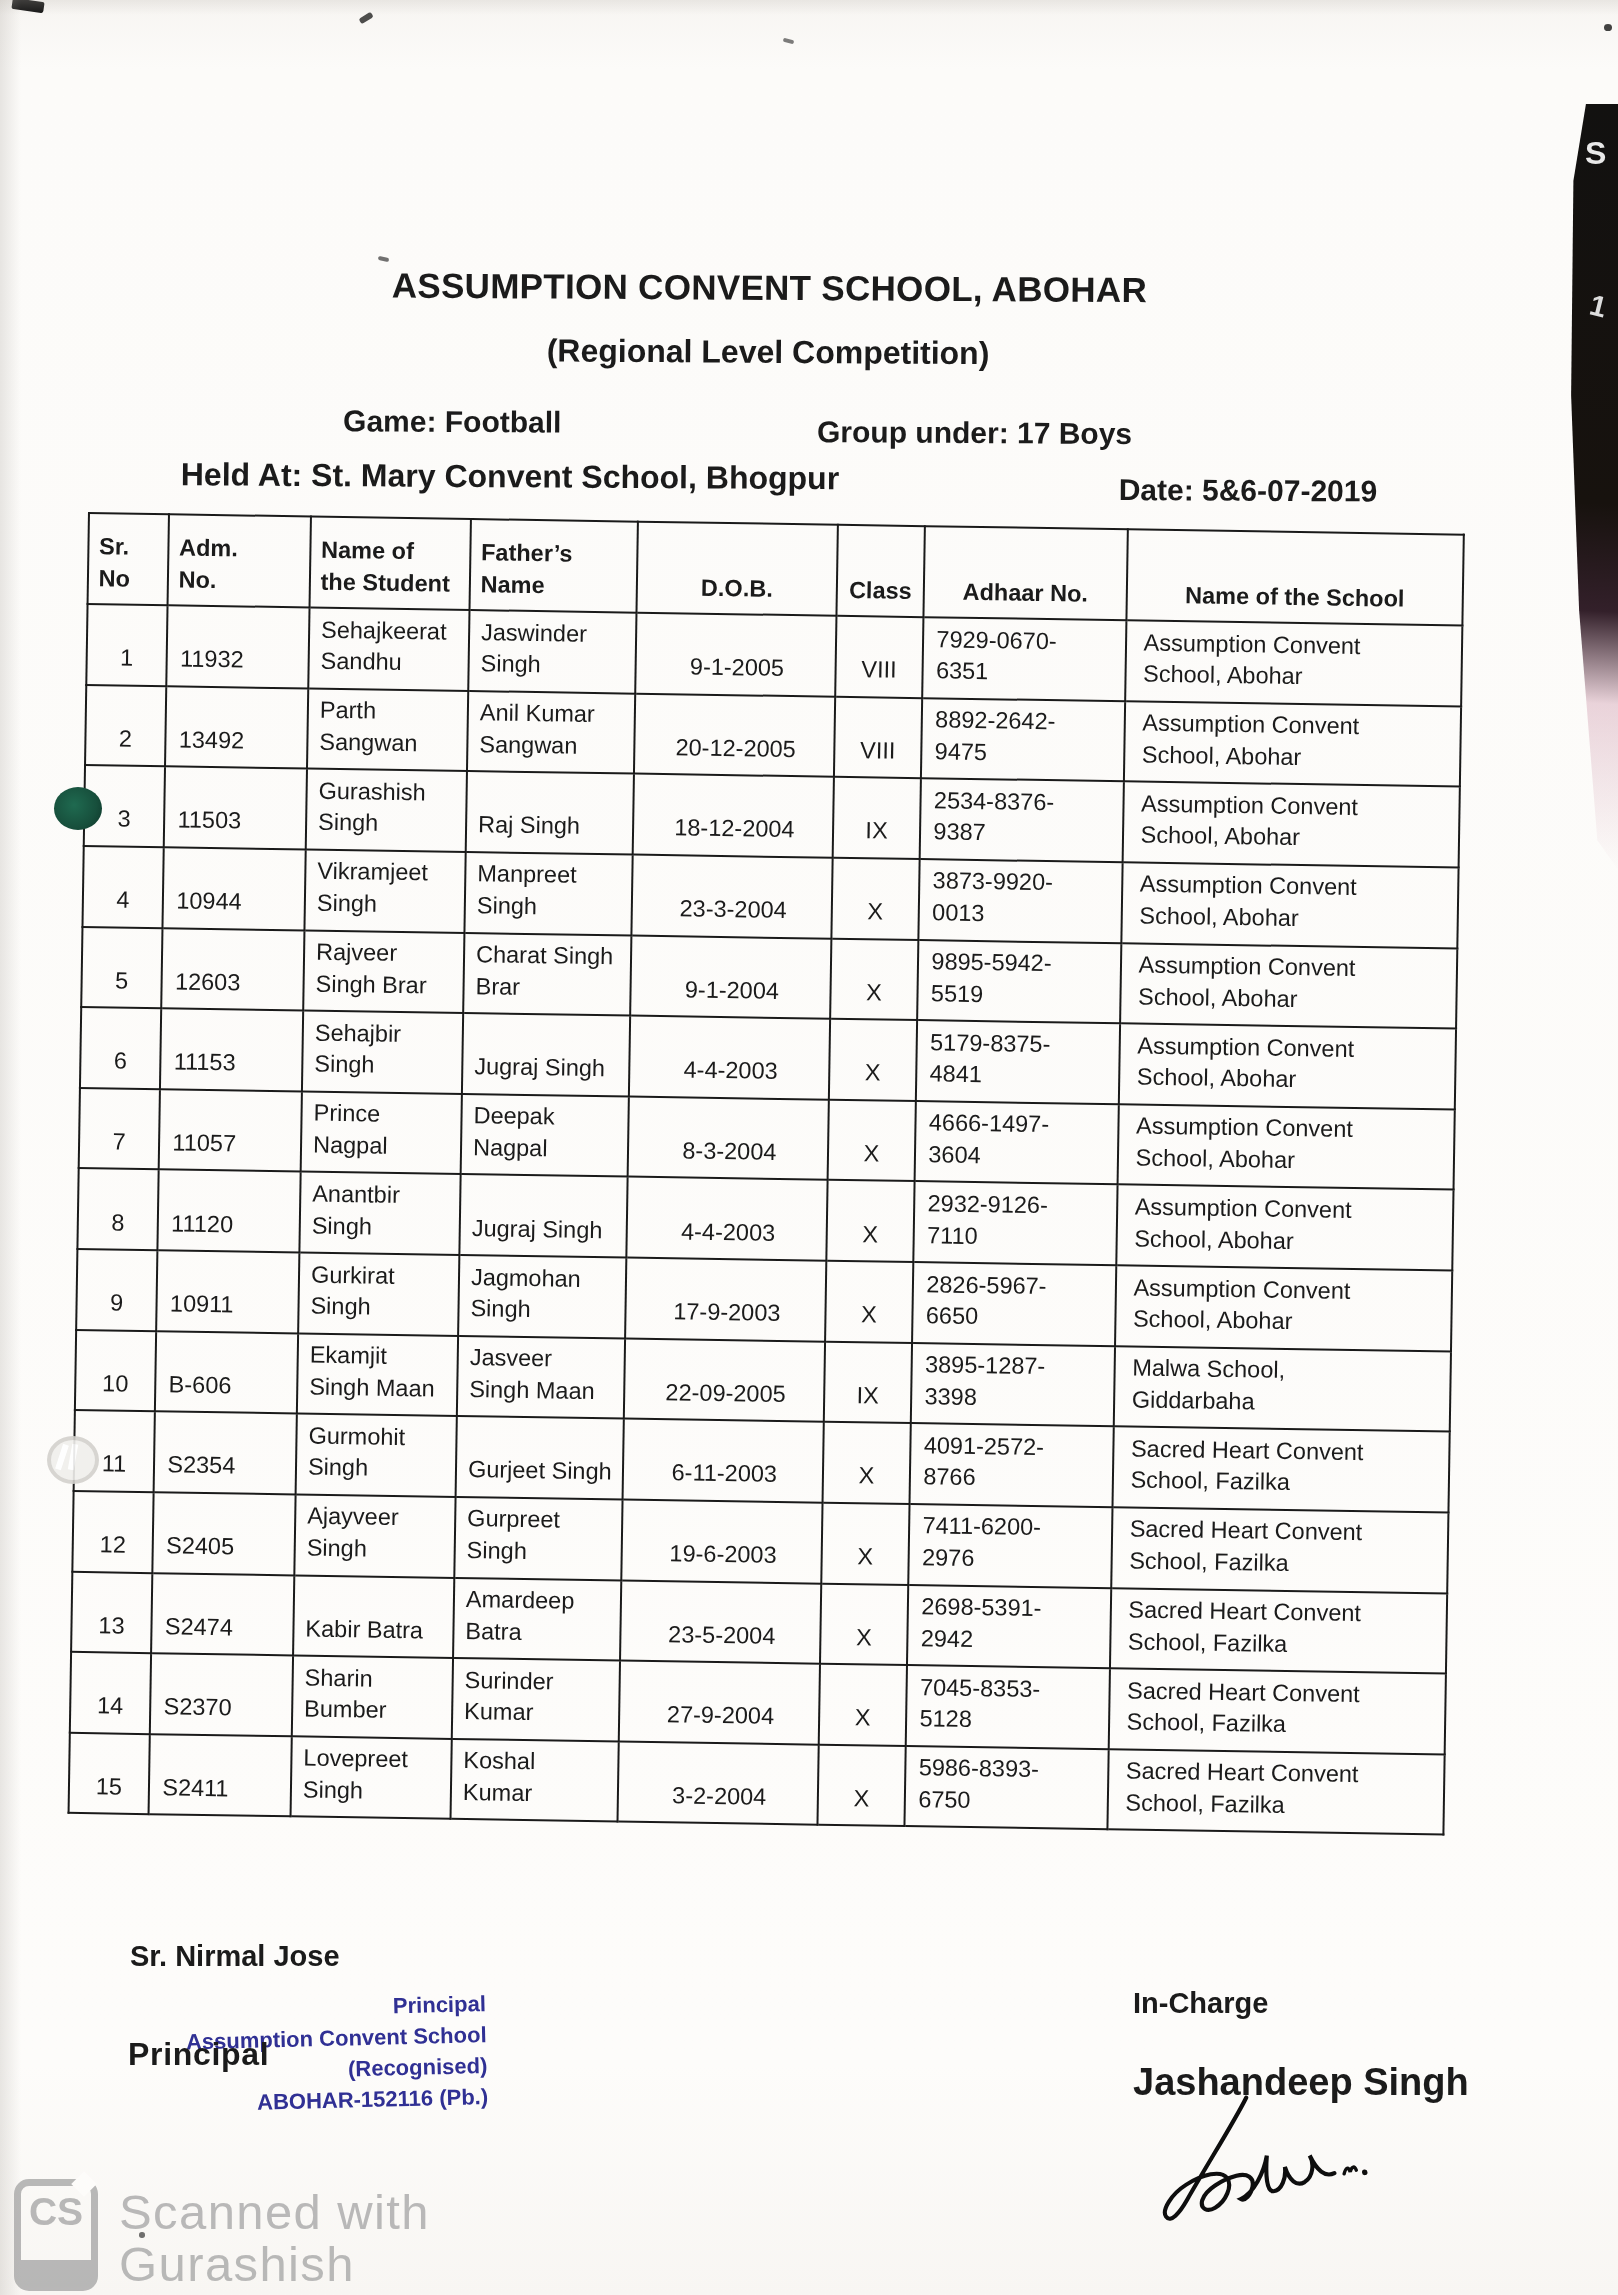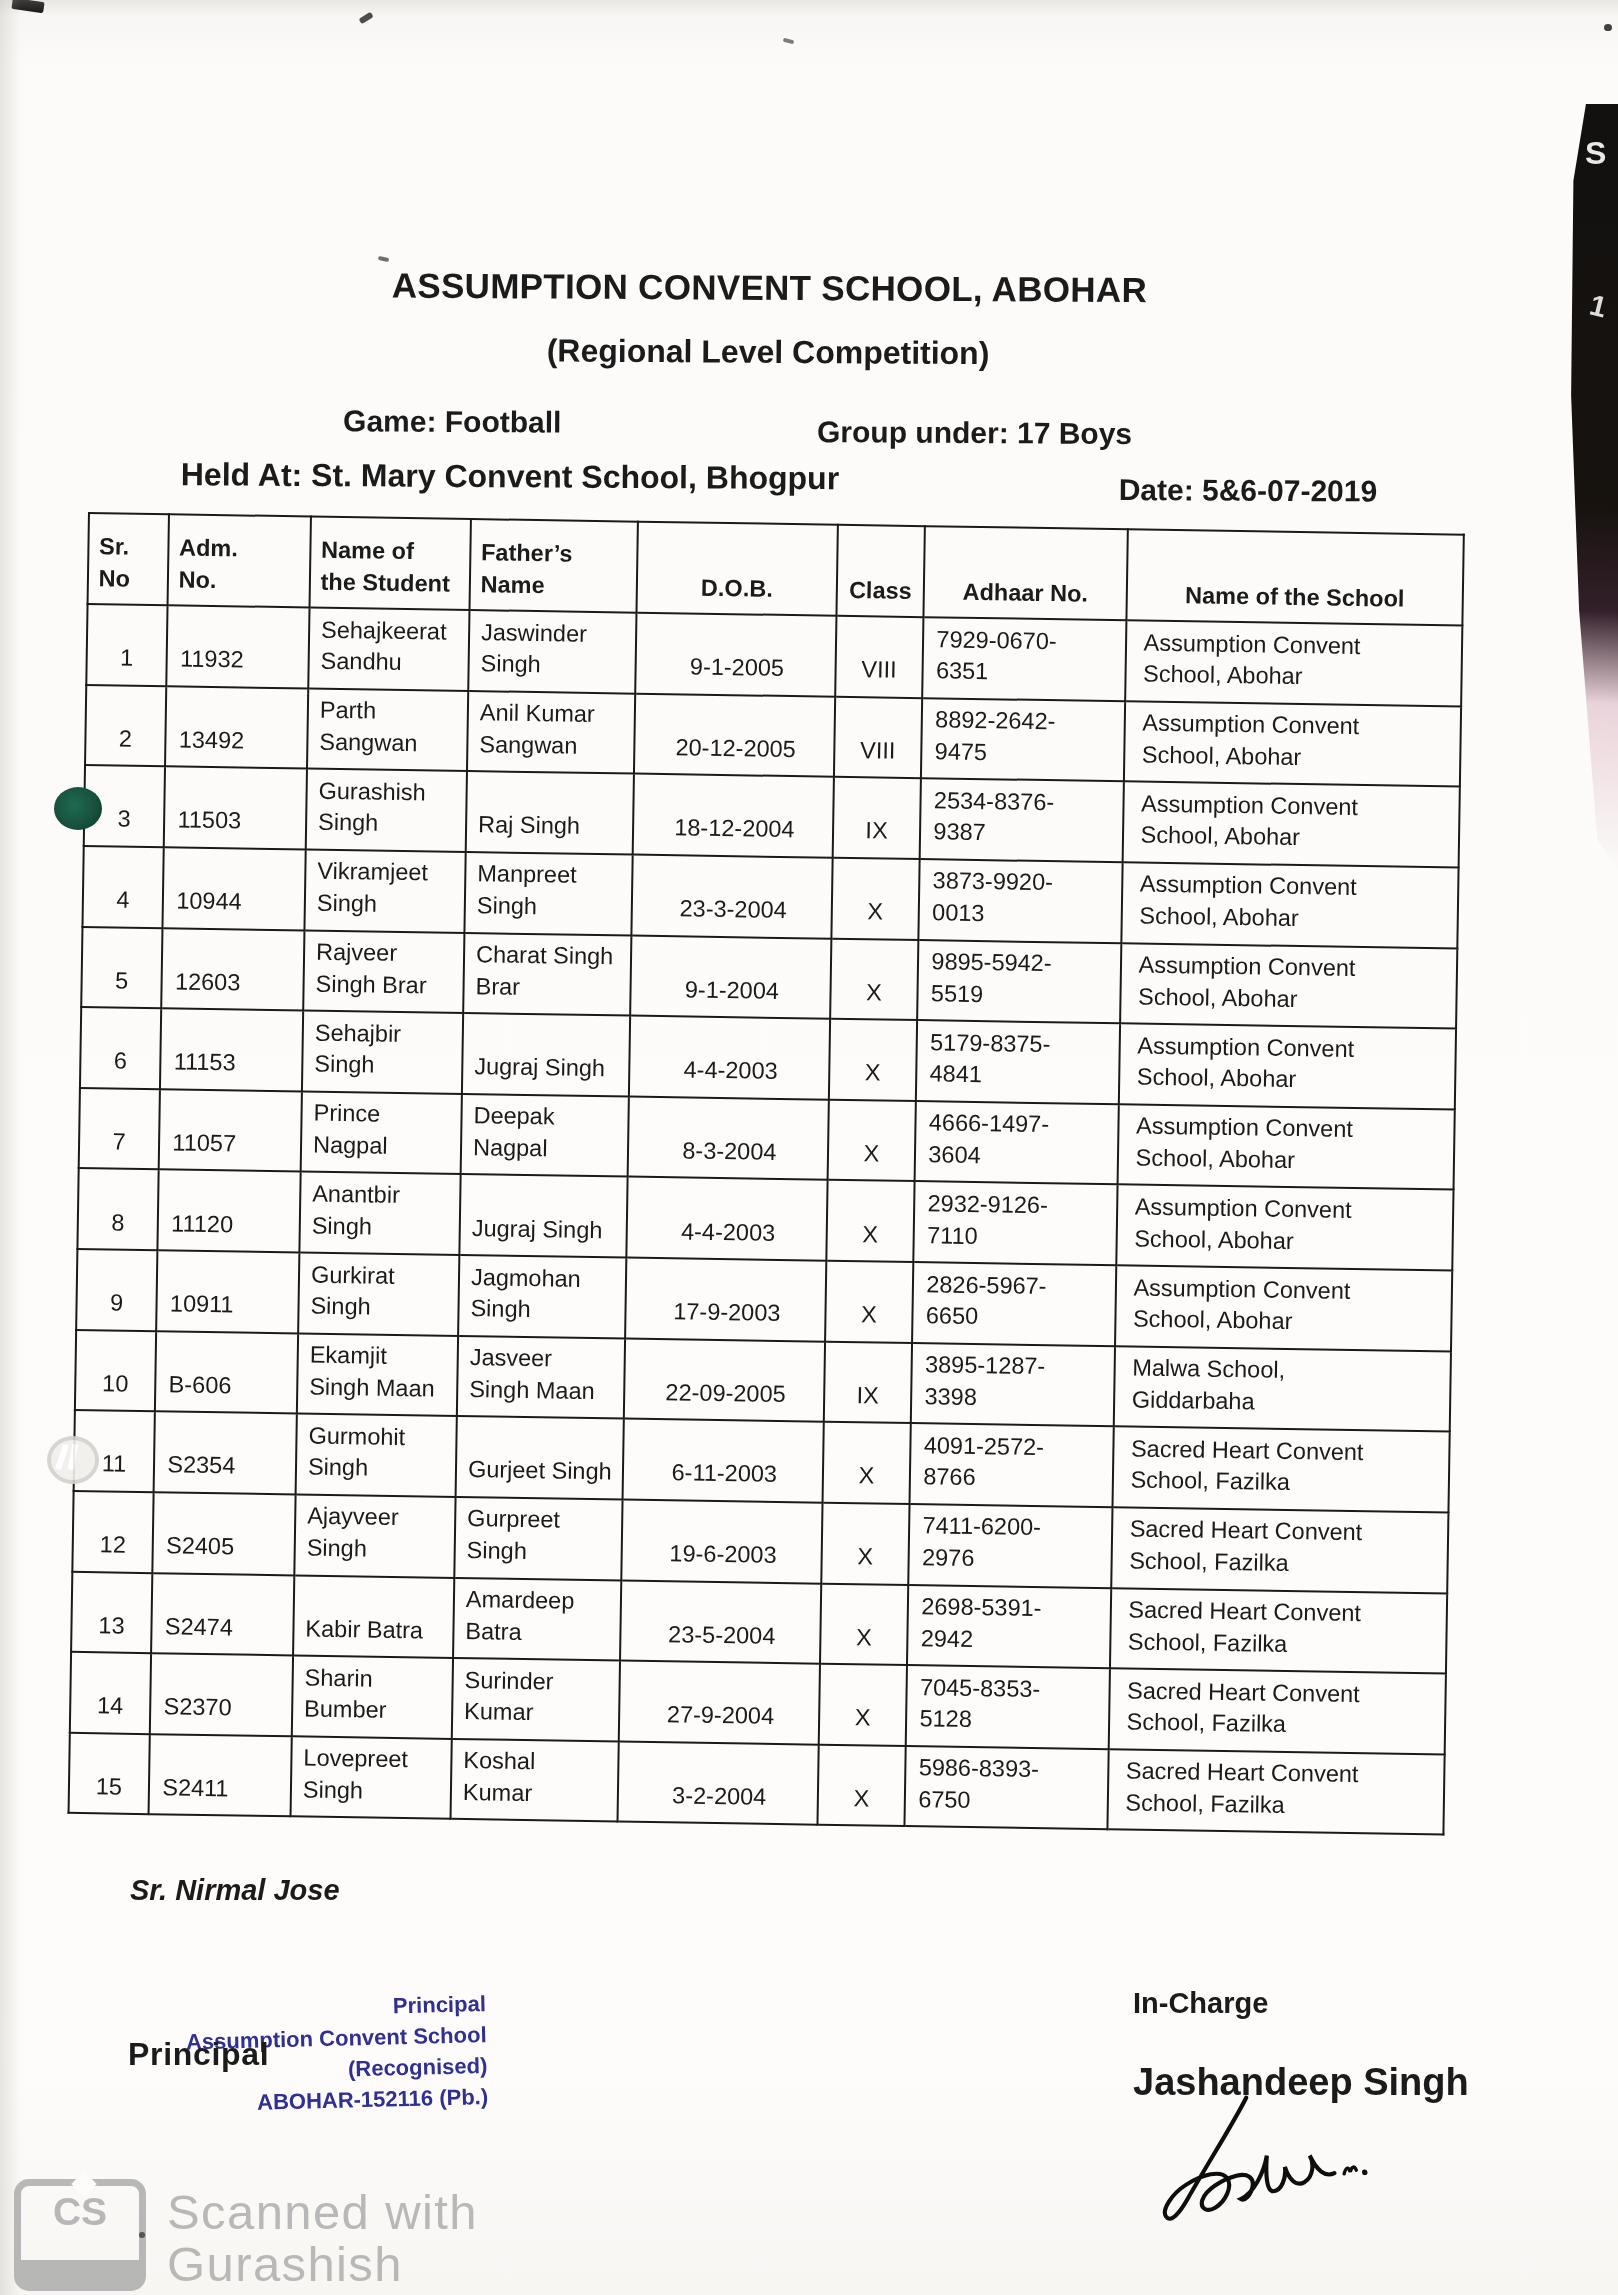--- a/index.html
+++ b/index.html
@@ -40,31 +40,31 @@
   th.c-center{text-align:center;padding-left:4.1px;padding-right:4.1px;}
   td.col-sr{text-align:center;padding-left:2.8px;padding-right:2.8px;}
   td.col-adm{padding-left:12.4px;}
   td.col-dob{text-align:center;}
   td.col-class{text-align:center;padding-left:2.8px;padding-right:2.8px;}
   td.col-adhaar{padding-left:12.4px;padding-right:41px;}
   td.col-school{padding-left:16.6px;padding-right:41px;}
 
   
   .sig{position:absolute;font-weight:bold;white-space:nowrap;}
-  .principal-name{left:130px;top:1874px;font-size:29px;font-style:italic;}
+  .principal-name{left:130px;top:1940px;font-size:29px;}
   .principal-title{left:128px;top:2036px;font-size:32px;letter-spacing:0.7px;z-index:3;}
   .stamp{position:absolute;left:162px;top:1992px;width:325px;text-align:right;
     color:#26268f;font-weight:bold;font-size:22px;line-height:31px;
     transform:rotate(-1.4deg);opacity:.95;z-index:2;white-space:nowrap;}
   .incharge-title{left:1133px;top:1987px;font-size:29px;}
   .incharge-name{left:1133px;top:2061px;font-size:38px;}
   .signature-svg{position:absolute;left:1148px;top:2091px;transform:rotate(-4deg);}
 
   
-  .wm{position:absolute;opacity:.8;padding-left:48px;}
+  .wm{position:absolute;opacity:.8;}
   .cs-logo{left:14px;top:2179px;width:70px;height:98px;border:7px solid #a8a8a8;
     border-radius:15px;position:absolute;background:transparent;}
   .cs-logo .cs-text{position:absolute;top:4.1px;left:0;width:100%;text-align:center;
     font-size:39px;font-weight:bold;color:#a8a8a8;}
   .cs-logo .cs-bar{position:absolute;left:-0.7px;right:-0.7px;bottom:-0.7px;height:25px;
     background:#a8a8a8;border-radius:0 0 8.3px 8.3px;}
   .cs-notch{position:absolute;left:75px;top:2175px;width:18px;height:18px;background:#fdfcfa;transform:rotate(45deg);}
   .wm-text{position:absolute;left:119px;color:#a9a9a9;font-size:49px;font-weight:500;letter-spacing:1.4px;white-space:nowrap;}
   .wm-line1{top:2184px;}
   .wm-line2{top:2236px;}

